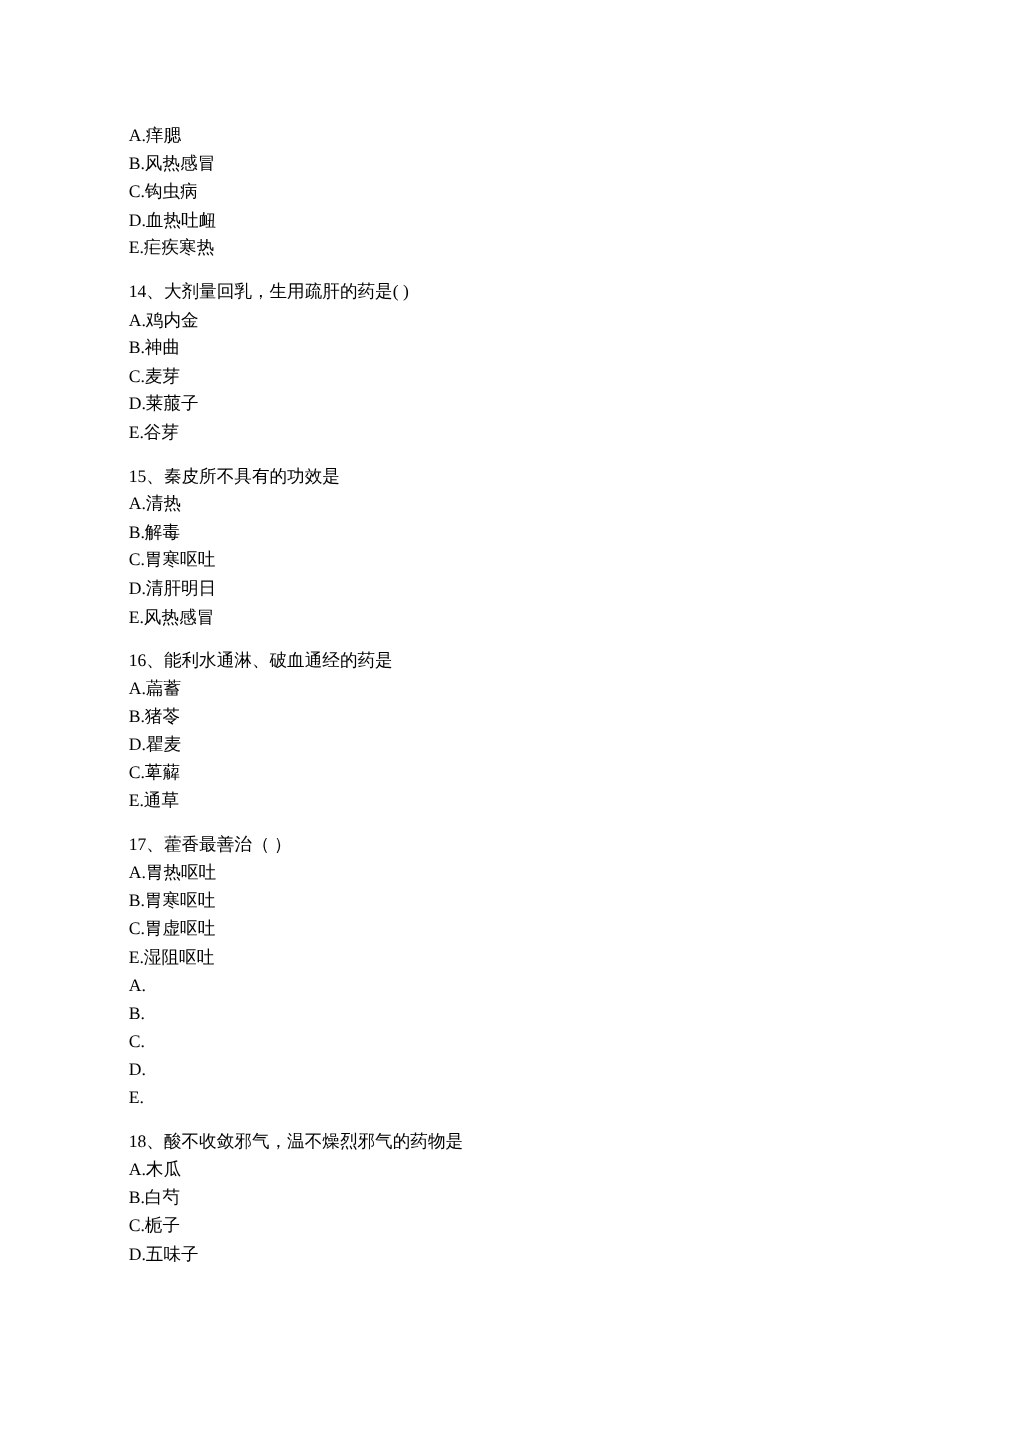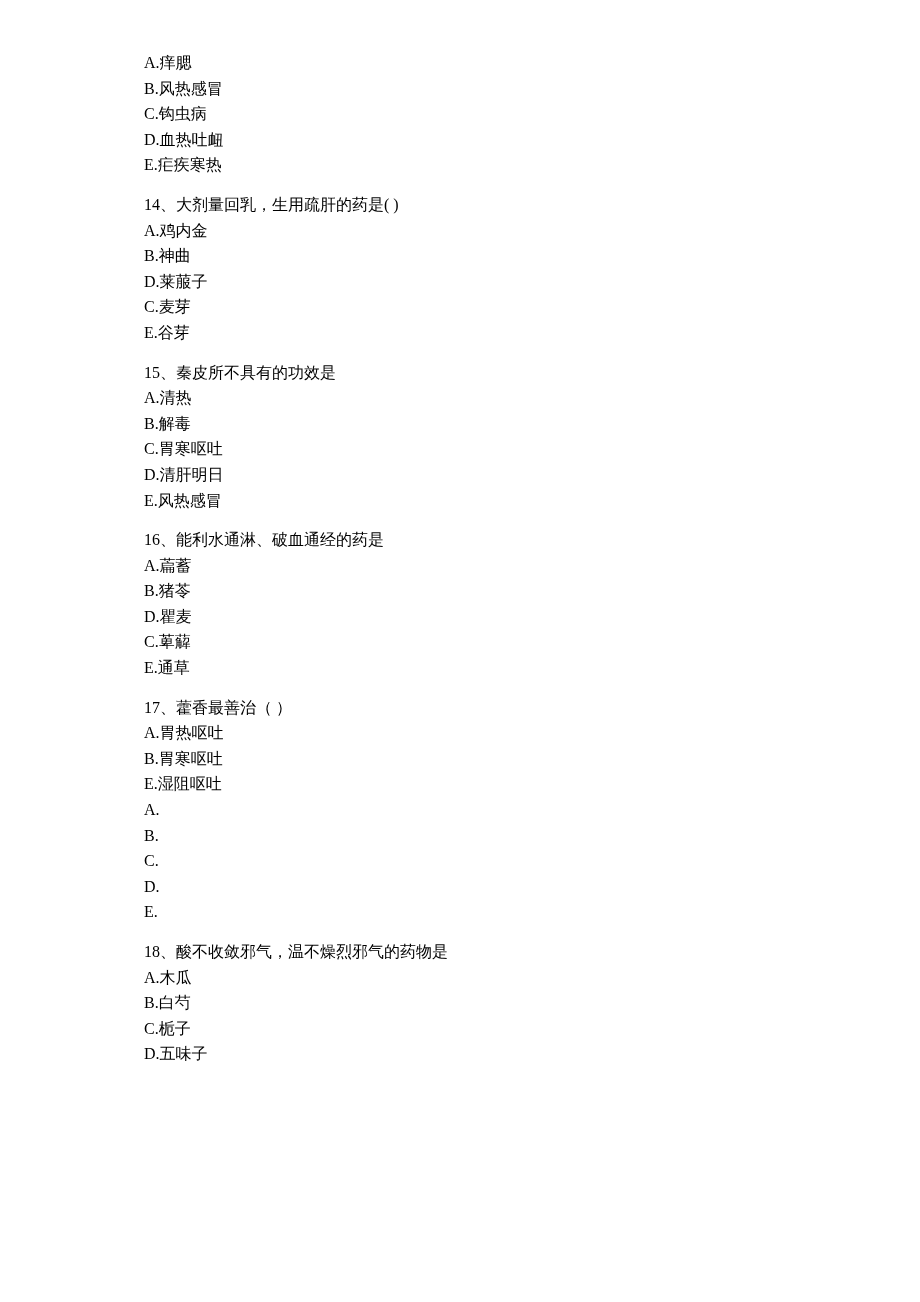--- a/index.html
+++ b/index.html
@@ -6,23 +6,22 @@
     margin: 0;
     padding: 0;
     width: 920px;
     background: #ffffff;
     font-family: "SimSun", "宋体", serif;
     font-size: 16px;
     color: #000000;
     line-height: 1.6;
   }
   .page {
-    padding: 50px 0 40px 117px;
+    padding: 111px 0 40px 117px;
     box-sizing: border-box;
-    margin-left: 27px;
   }
   .question {
     margin-bottom: 14px;
   }
   .option, .stem {
     margin: 0;
     padding: 0;
   }
 </style>
 </head>
@@ -37,22 +36,22 @@
     <p class="option">D.血热吐衄</p>
     <p class="option">E.疟疾寒热</p>
   </div>
 
   <div class="question">
     <p class="stem">
       <span>14、</span><span>大剂量回乳，生用疏肝的药是( )</span>
     </p>
     <p class="option">A.鸡内金</p>
     <p class="option">B.神曲</p>
+    <p class="option">C.麦芽</p>
     <p class="option">D.莱菔子</p>
-    <p class="option">C.麦芽</p>
     <p class="option">E.谷芽</p>
   </div>
 
   <div class="question">
     <p class="stem">
       <span>15、</span><span>秦皮所不具有的功效是</span>
     </p>
     <p class="option">A.清热</p>
     <p class="option">B.解毒</p>
     <p class="option">C.胃寒呕吐</p>
@@ -70,20 +69,21 @@
     <p class="option">C.萆薢</p>
     <p class="option">E.通草</p>
   </div>
 
   <div class="question">
     <p class="stem">
       <span>17、</span><span>藿香最善治（  ）</span>
     </p>
     <p class="option">A.胃热呕吐</p>
     <p class="option">B.胃寒呕吐</p>
+    <p class="option">C.胃虚呕吐</p>
     <p class="option">E.湿阻呕吐</p>
     <p class="option">A.</p>
     <p class="option">B.</p>
     <p class="option">C.</p>
     <p class="option">D.</p>
     <p class="option">E.</p>
   </div>
 
   <div class="question">
     <p class="stem">

